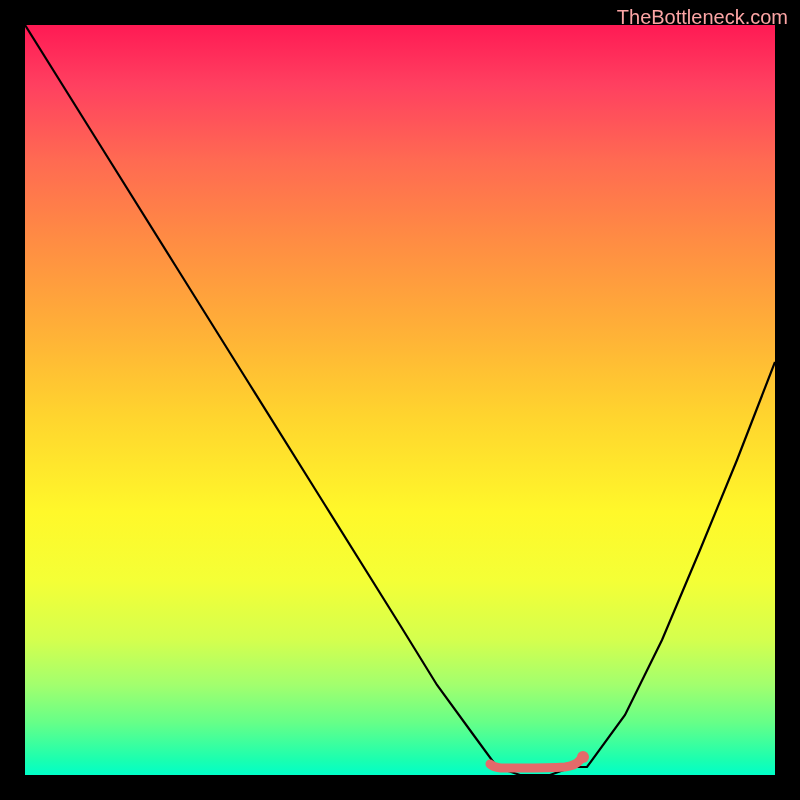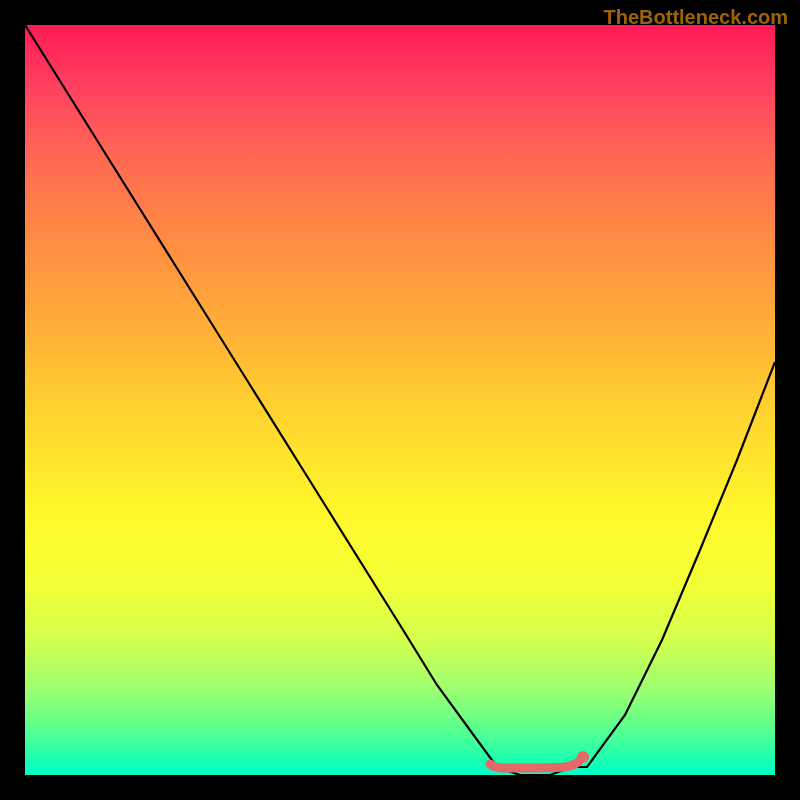--- a/index.html
+++ b/index.html
@@ -8,23 +8,23 @@
     width: 800px;
     height: 800px;
     background: #000;
     font-family: Arial, sans-serif;
     position: relative;
   }
   .watermark {
     position: absolute;
     top: 6px;
     right: 12px;
-    color: #a16207;
+    color: #fca5a5;
     font-size: 20px;
-    font-weight: bold;
+    font-weight: normal;
     z-index: 10;
   }
   .plot-frame {
     position: absolute;
     left: 25px;
     top: 25px;
     width: 750px;
     height: 750px;
     background: linear-gradient(to bottom,
       #ff1a54 0%,

